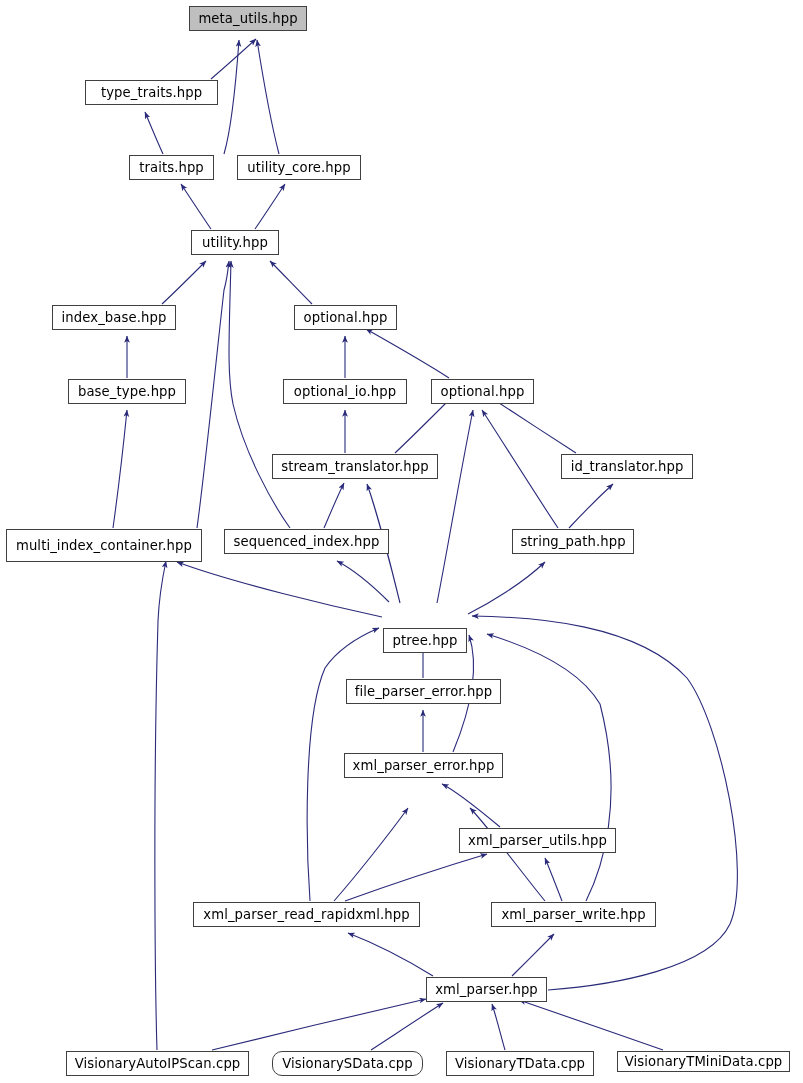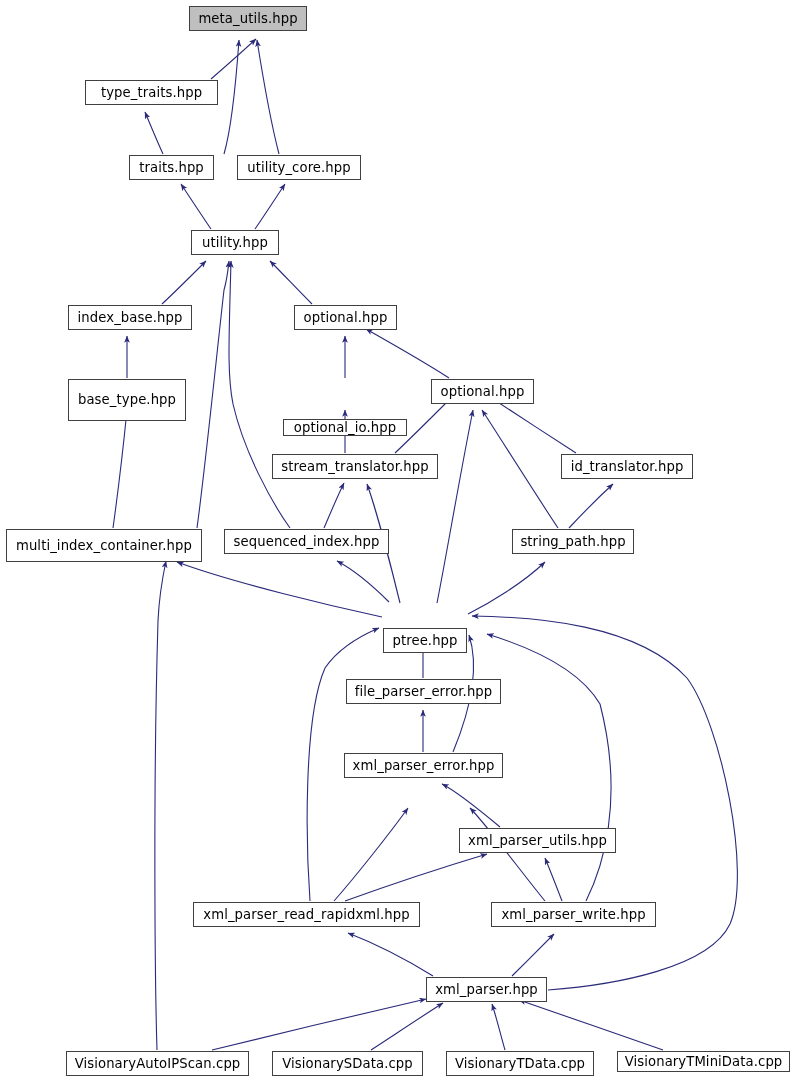--- a/index.html
+++ b/index.html
@@ -98,35 +98,35 @@
         <path d="M 505 1050 C 501 1036 496 1016 492 1004" marker-end="url(#arrowhead)"></path>
         <path d="M 663 1050 C 622 1036 552 1011 519 1000" marker-end="url(#arrowhead)"></path>
       </g>
   </svg>
   <div id="node-layer">
       <div class="node root" style="left: 189px; top: 6px; width: 118px; height: 25px;">meta_utils.hpp</div>
       <div class="node" style="left: 85px; top: 80px; width: 133px; height: 25px; text-align: center;">type_traits.hpp</div>
       <div class="node" style="left: 129px; top: 155px; width: 85px; height: 25px; text-align: right;">traits.hpp</div>
       <div class="node" style="left: 237px; top: 155px; width: 124px; height: 25px;">utility_core.hpp</div>
       <div class="node" style="left: 191px; top: 230px; width: 88px; height: 25px;">utility.hpp</div>
-      <div class="node" style="left: 68px; top: 305px; width: 124px; height: 25px;">index_base.hpp</div>
+      <div class="node" style="left: 52px; top: 305px; width: 124px; height: 25px;">index_base.hpp</div>
       <div class="node" style="left: 294px; top: 305px; width: 103px; height: 25px;">optional.hpp</div>
-      <div class="node" style="left: 68px; top: 379px; width: 118px; height: 42px;">base_type.hpp</div>
-      <div class="node" style="left: 283px; top: 379px; width: 124px; height: 17px; margin-top: 40px;">optional_io.hpp</div>
+      <div class="node" style="left: 68px; top: 379px; width: 118px; height: 25px;">base_type.hpp</div>
+      <div class="node" style="left: 283px; top: 379px; width: 124px; height: 25px;">optional_io.hpp</div>
       <div class="node" style="left: 431px; top: 379px; width: 103px; height: 25px;">optional.hpp</div>
       <div class="node" style="left: 272px; top: 454px; width: 166px; height: 25px;">stream_translator.hpp</div>
       <div class="node" style="left: 561px; top: 454px; width: 132px; height: 25px;">id_translator.hpp</div>
       <div class="node" style="left: 6px; top: 529px; width: 196px; height: 33px;">multi_index_container.hpp</div>
       <div class="node" style="left: 224px; top: 529px; width: 165px; height: 25px;">sequenced_index.hpp</div>
       <div class="node" style="left: 512px; top: 529px; width: 122px; height: 25px;">string_path.hpp</div>
       <div class="node" style="left: 383px; top: 604px; width: 84px; height: 25px; margin-top: 24px;">ptree.hpp</div>
       <div class="node" style="left: 346px; top: 679px; width: 155px; height: 25px;">file_parser_error.hpp</div>
       <div class="node" style="left: 344px; top: 753px; width: 159px; height: 25px;">xml_parser_error.hpp</div>
       <div class="node" style="left: 459px; top: 828px; width: 157px; height: 25px;">xml_parser_utils.hpp</div>
       <div class="node" style="left: 193px; top: 902px; width: 227px; height: 25px;">xml_parser_read_rapidxml.hpp</div>
       <div class="node" style="left: 491px; top: 902px; width: 165px; height: 25px;">xml_parser_write.hpp</div>
       <div class="node" style="left: 426px; top: 977px; width: 121px; height: 25px;">xml_parser.hpp</div>
       <div class="node" style="left: 66px; top: 1051px; width: 183px; height: 25px;">VisionaryAutoIPScan.cpp</div>
-      <div class="node" style="left: 272px; top: 1051px; width: 151px; height: 25px;">VisionarySData.cpp</div>
+      <div class="node" style="left: 272px; top: 1051px; width: 151px; height: 25px; border-radius: 10px;">VisionarySData.cpp</div>
       <div class="node" style="left: 446px; top: 1051px; width: 148px; height: 25px;">VisionaryTData.cpp</div>
       <div class="node" style="left: 617px; top: 1051px; width: 173px; height: 21px;">VisionaryTMiniData.cpp</div>
     </div>
 </div>
 
 </body></html>

